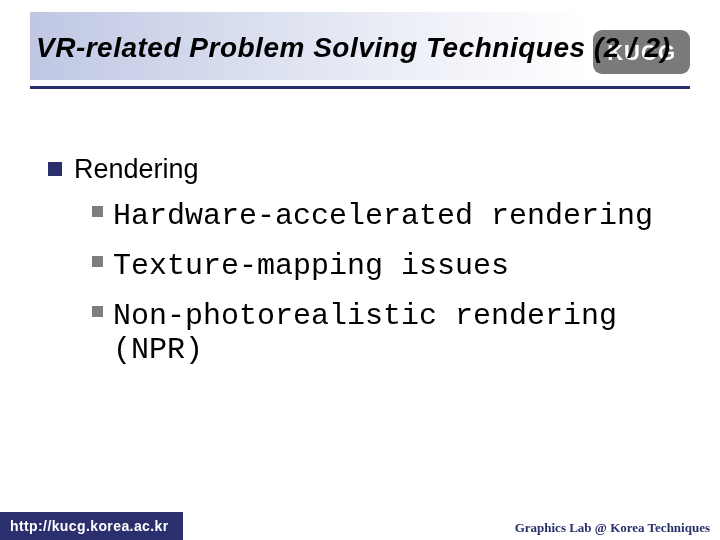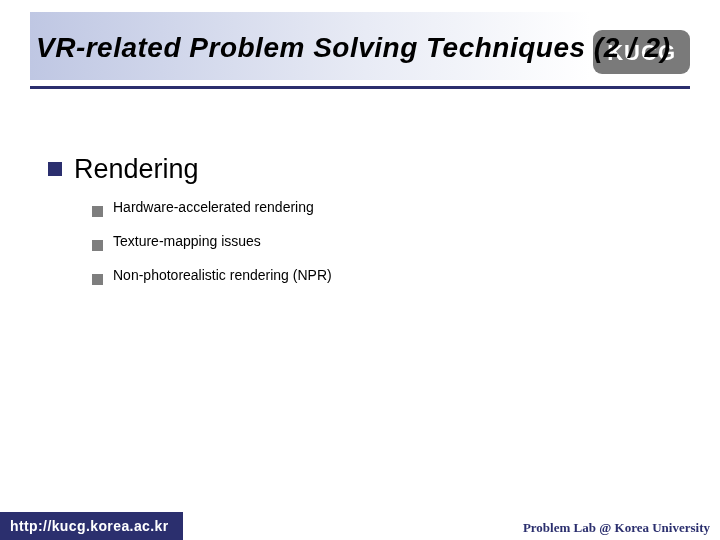--- a/index.html
+++ b/index.html
@@ -49,21 +49,21 @@
     width: 14px; height: 14px; background: #2b2f6e; margin-top: 8px; margin-right: 12px; flex: none;
   }
   .lvl1 .text { font-size: 27px; }
   .lvl2 {
     display: flex; align-items: flex-start;
     margin-left: 44px; margin-bottom: 16px;
   }
   .lvl2 .bullet {
     width: 11px; height: 11px; background: #7e7e7e; margin-top: 7px; margin-right: 10px; flex: none;
   }
-  .lvl2 .text { font-size: 14px; }
+  .lvl2 .text { font-size: 30px; font-family: Liberation Mono, monospace; }
   .footer-left {
     position: absolute; left: 0; bottom: 0;
     background: #2b2f6e; color: #fff;
     font-size: 14px; font-weight: 700;
     padding: 6px 14px 6px 10px;
     letter-spacing: 0.4px;
   }
   .footer-right {
     position: absolute; right: 10px; bottom: 4px;
     color: #2b2f6e; font-weight: 700; font-size: 13px;
@@ -98,15 +98,15 @@
       <div class="bullet"></div>
       <div class="text">Texture-mapping issues</div>
     </div>
     <div class="lvl2">
       <div class="bullet"></div>
       <div class="text">Non-photorealistic rendering (NPR)</div>
     </div>
   </div>
 
   <div class="footer-left">http://kucg.korea.ac.kr</div>
-  <div class="footer-right">Problem Lab @ Korea University</div>
+  <div class="footer-right">Graphics Lab @ Korea Techniques</div>
 
 </div>
 
 </body></html>

